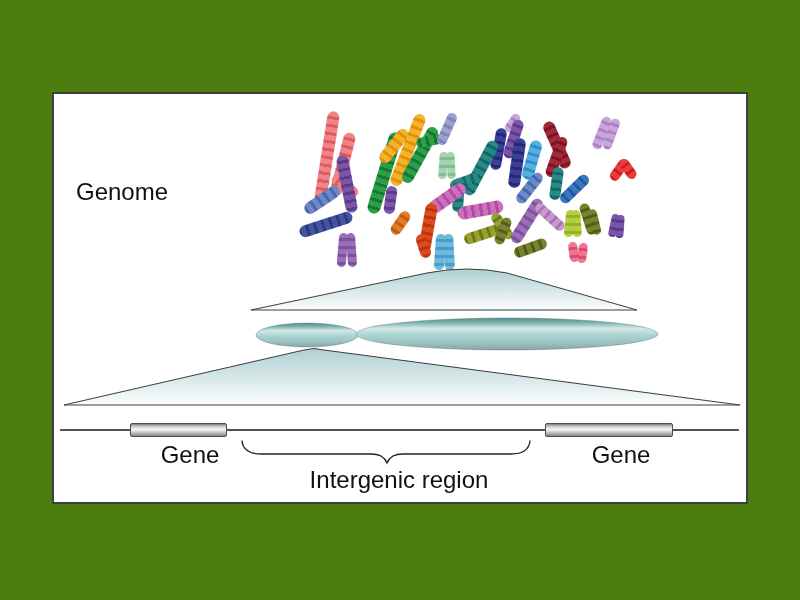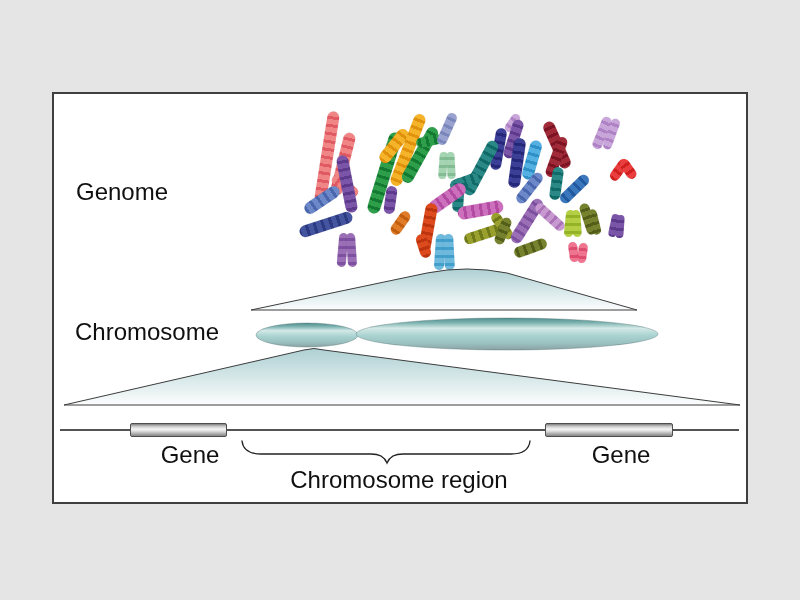--- a/index.html
+++ b/index.html
@@ -1,17 +1,17 @@
 <!DOCTYPE html>
 <html><head>
 <meta charset="utf-8">
 <style>
   html,body{margin:0;padding:0;}
   body{width:800px;height:600px;background:#ffffff;font-family:"Liberation Sans",sans-serif;overflow:hidden;}
-  .stage{position:relative;width:800px;height:600px;background:#e5e5e5;}
+  .stage{position:relative;width:800px;height:600px;background:#4d7c0f;}
   .frame{position:absolute;left:52px;top:92px;width:696px;height:412px;border:2px solid #3f3f3f;background:#ffffff;box-sizing:border-box;}
   .layer{position:absolute;left:0;top:0;width:696px;height:412px;}
   svg.diagram{position:absolute;left:0;top:0;}
   .chrom{position:absolute;box-shadow:0 0 1px rgba(0,0,0,0.15);}
   .label{position:absolute;color:#101010;font-size:24px;line-height:24px;white-space:nowrap;}
   .label.centered{transform:translateX(-50%);margin-left:12px;}
   .genebox{position:absolute;height:14px;box-sizing:border-box;border:1px solid #4d4d4d;border-radius:2px;
     background:linear-gradient(180deg,#7f7f7f 0%,#c9c9c9 20%,#f4f4f4 42%,#e2e2e2 58%,#ababab 82%,#878787 100%);}
 </style>
 </head>
@@ -103,18 +103,17 @@
 
       <line x1="6" y1="336" x2="685" y2="336" stroke="#1a1a1a" stroke-width="1.5"></line>
 
       <path d="M 188 347 C 189 356 195 360 207 360 L 317 360 C 325 360 330 362 333 369 C 336 362 341 360 349 360 L 457 360 C 469 360 475 356 476 347" fill="none" stroke="#222222" stroke-width="1.3" stroke-linecap="round"></path>
     </svg>
 
     <div class="genebox" style="left:76px;top:329px;width:97px;"></div>
     <div class="genebox" style="left:491px;top:329px;width:128px;"></div>
 
     <div class="label" style="left:22px;top:86px;">Genome</div>
-    <div class="label" style="left:21px;top:226px;">Chromosome</div>
     <div class="label centered" style="left:124px;top:349px;">Gene</div>
     <div class="label centered" style="left:555px;top:349px;">Gene</div>
-    <div class="label centered" style="left:333px;top:374px;">Chromosome region</div>
+    <div class="label centered" style="left:333px;top:374px;">Intergenic region</div>
   </div>
 </div>
 
 </body></html>

